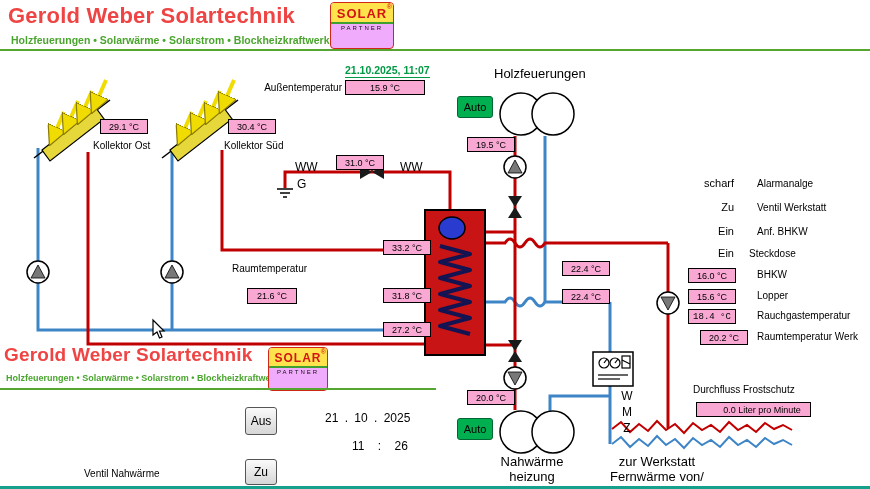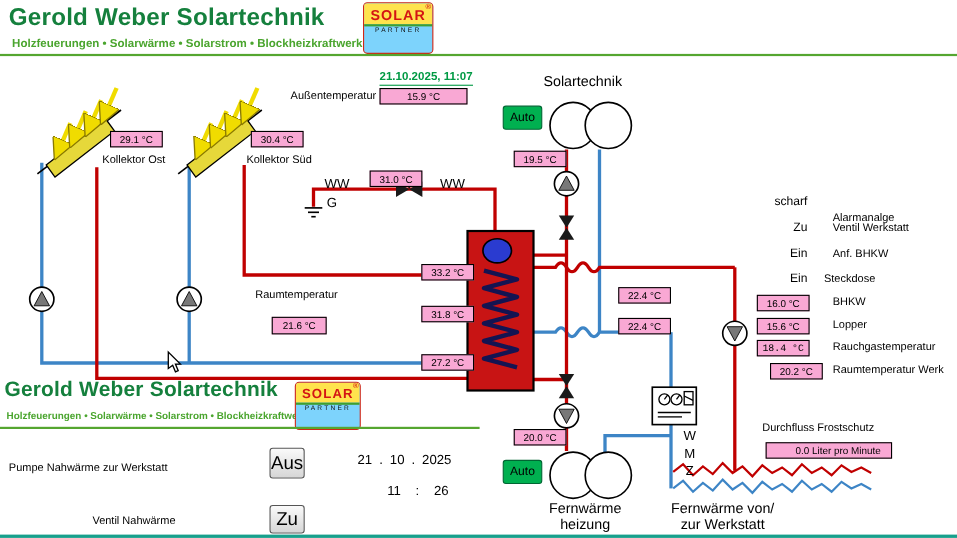--- a/index.html
+++ b/index.html
@@ -1,34 +1,34 @@
 <!DOCTYPE html>
 <html><head>
 <meta charset="utf-8">
 <style>
   html,body{margin:0;padding:0;background:#fff;}
   #stage{position:relative;width:870px;height:489px;background:#fff;overflow:hidden;
          font-family:"Liberation Sans",sans-serif;color:#000;}
   .abs{position:absolute;}
   svg{position:absolute;left:0;top:0;}
-  .brand-title{font-weight:bold;color:#15803d;letter-spacing:.2px;}
+  .brand-title{font-weight:bold;color:#ef4444;letter-spacing:.2px;}
   .brand-sub{color:#4aa52e;font-weight:bold;}
   .hr-green{background:#55a630;height:2px;}
-  .badge{background:#7dd3fc;border:1.5px solid #d22616;border-radius:4px;text-align:center;overflow:hidden;}
+  .badge{background:#f0abfc;border:1.5px solid #d22616;border-radius:4px;text-align:center;overflow:hidden;}
   .badge .big{display:block;background:#ffe34d;color:#d41414;font-weight:bold;font-size:13px;letter-spacing:1px;padding:3px 0 1px;}
   .badge .small{display:block;font-size:6px;letter-spacing:2px;color:#111;padding:1px 0;border-top:2px solid #3f9f2f;}
   .badge .reg{position:absolute;right:1px;top:0;font-size:7px;color:#d41414;}
   .vbox{background:#f9a8d4;border:1px solid #000;font-size:9px;display:flex;align-items:center;justify-content:center;height:13px;}
   .lbl{font-size:10px;white-space:nowrap;}
   .lbl13{font-size:13px;white-space:nowrap;}
   .green-dt{color:#009a44;font-size:10.5px;font-weight:bold;border-bottom:1px solid #009a44;padding-bottom:1px;white-space:nowrap;}
   .btn-auto{background:#00b050;border:1px solid #006633;border-radius:3px;color:#000;
             font-size:11px;display:flex;align-items:center;justify-content:center;cursor:pointer;}
   .btn-gray{background:linear-gradient(#fafafa,#d6d6d6);border:1px solid #555;border-radius:3px;color:#000;
-            font-size:17px;display:flex;align-items:center;justify-content:center;cursor:pointer;}
+            font-size:12px;display:flex;align-items:center;justify-content:center;cursor:pointer;}
   .plainval{font-size:11px;text-align:right;}
   .center{text-align:center;}
   .wmz-letters{font-size:12px;line-height:16px;text-align:center;width:14px;}
 </style>
 </head>
 <body>
 
 <div id="stage">
 
   <svg width="870" height="489" viewBox="0 0 870 489">
@@ -170,40 +170,40 @@
 
   <div class="abs green-dt" style="left:345px;top:64px;">21.10.2025,  11:07</div>
   <div class="abs lbl" style="left:252px;top:82px;width:90px;text-align:right;">Außentemperatur</div>
   <div class="abs vbox" style="left:345px;top:80px;width:78px;">15.9 °C</div>
 
   <div class="abs vbox" style="left:100px;top:119px;width:46px;">29.1 °C</div>
   <div class="abs lbl" style="left:93px;top:140px;">Kollektor Ost</div>
   <div class="abs vbox" style="left:228px;top:119px;width:46px;">30.4 °C</div>
   <div class="abs lbl" style="left:224px;top:140px;">Kollektor Süd</div>
 
-  <div class="abs lbl13" style="left:494px;top:66px;">Solartechnik</div>
+  <div class="abs lbl13" style="left:494px;top:66px;">Holzfeuerungen</div>
   <div class="abs btn-auto" style="left:457px;top:96px;width:34px;height:20px;">Auto</div>
   <div class="abs vbox" style="left:467px;top:137px;width:46px;text-align:right;">19.5 °C</div>
 
   <div class="abs lbl" style="left:295px;top:160px;font-size:12px;">WW</div>
   <div class="abs lbl" style="left:400px;top:160px;font-size:12px;">WW</div>
   <div class="abs lbl" style="left:297px;top:177px;font-size:12px;">G</div>
   <div class="abs vbox" style="left:336px;top:155px;width:46px;">31.0 °C</div>
   <div class="abs vbox" style="left:383px;top:240px;width:46px;">33.2 °C</div>
-  <div class="abs vbox" style="left:383px;top:278px;width:46px;text-align:center;">31.8 °C</div>
+  <div class="abs vbox" style="left:383px;top:288px;width:46px;text-align:center;">31.8 °C</div>
   <div class="abs vbox" style="left:383px;top:322px;width:46px;">27.2 °C</div>
 
   <div class="abs lbl" style="left:232px;top:263px;">Raumtemperatur</div>
   <div class="abs vbox" style="left:247px;top:288px;width:48px;height:14px;">21.6 °C</div>
 
   <div class="abs vbox" style="left:562px;top:261px;width:46px;">22.4 °C</div>
   <div class="abs vbox" style="left:562px;top:289px;width:46px;">22.4 °C</div>
 
   <div class="abs plainval" style="left:672px;top:177px;width:62px;">scharf</div>
-  <div class="abs lbl" style="left:757px;top:178px;margin-top:15px;">Alarmanalge</div>
+  <div class="abs lbl" style="left:757px;top:178px;">Alarmanalge</div>
 
   <div class="abs plainval" style="left:672px;top:201px;width:62px;">Zu</div>
   <div class="abs lbl" style="left:757px;top:202px;">Ventil Werkstatt</div>
 
   <div class="abs plainval" style="left:672px;top:225px;width:62px;">Ein</div>
   <div class="abs lbl" style="left:757px;top:226px;">Anf. BHKW</div>
 
   <div class="abs plainval" style="left:672px;top:247px;width:62px;">Ein</div>
   <div class="abs lbl" style="left:749px;top:248px;text-align:center;">Steckdose</div>
 
@@ -224,39 +224,38 @@
 
   <div class="abs wmz-letters" style="left:620px;top:388px;">
     <div>W</div>
     <div>M</div>
     <div>Z</div>
   </div>
 
   <div class="abs btn-auto" style="left:457px;top:418px;width:34px;height:20px;">Auto</div>
   <div class="abs vbox" style="left:467px;top:390px;width:46px;">20.0 °C</div>
   <div class="abs lbl13 center" style="left:487px;top:454px;width:90px;white-space:normal;">
-    <div>Fernwärme</div>
+    <div>Nahwärme</div>
     <div>heizung</div>
   </div>
 
   <div class="abs lbl13 center" style="left:592px;top:454px;width:130px;white-space:normal;">
+    <div>zur Werkstatt</div>
     <div>Fernwärme von/</div>
-    <div>zur Werkstatt</div>
   </div>
 
   <div class="abs brand-title" style="left:4px;top:344px;font-size:19px;">Gerold Weber Solartechnik</div>
   <div class="abs brand-sub" style="left:6px;top:373px;font-size:9px;">Holzfeuerungen • Solarwärme • Solarstrom • Blockheizkraftwerke</div>
   <div class="abs badge" style="left:268px;top:347px;width:58px;height:42px;">
     <span class="big" style="font-size:12px;">SOLAR</span>
     <span class="small">PARTNER</span>
     <span class="reg">®</span>
   </div>
   <div class="abs hr-green" style="left:0;top:388px;width:436px;"></div>
 
-  <div class="abs lbl" style="left:8px;top:420px;">Pumpe Nahwärme zur Werkstatt</div>
   <div class="abs btn-gray" style="left:245px;top:407px;width:30px;height:26px;">Aus</div>
   <div class="abs lbl" style="left:84px;top:468px;">Ventil Nahwärme</div>
   <div class="abs btn-gray" style="left:245px;top:459px;width:30px;height:24px;">Zu</div>
 
   <div class="abs" style="left:325px;top:411px;font-size:12px;word-spacing:3px;">21 . 10 . 2025</div>
   <div class="abs" style="left:352px;top:439px;font-size:12px;word-spacing:10px;">11 : 26</div>
 
   <div class="abs" style="left:0;top:486px;width:870px;height:3px;background:#17a08c;"></div>
 
 </div>

